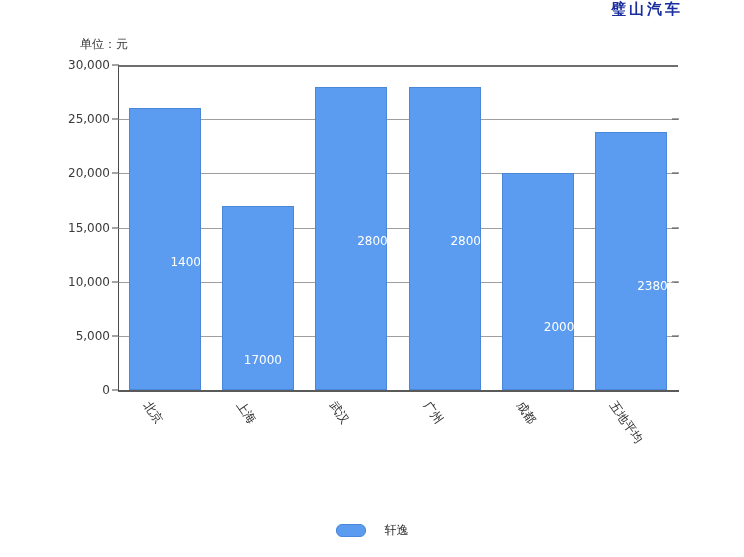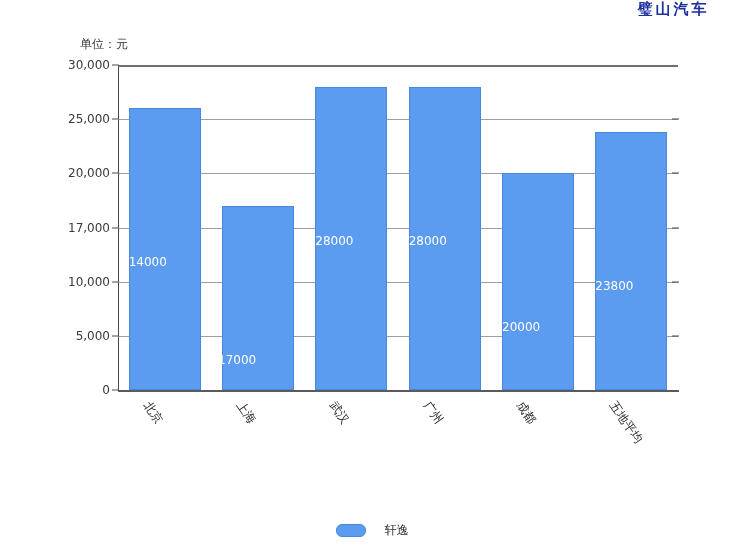--- a/index.html
+++ b/index.html
@@ -14,21 +14,20 @@
     overflow: hidden;
     position: relative;
   }
 
   
   #watermark {
     position: absolute;
     top: 2px;
     right: 8px;
     width: 128px;
-    text-align: center;
     line-height: 1;
     user-select: none;
   }
   #watermark .wm-cn {
     font-family: "DejaVu Sans", sans-serif;
     font-size: 15px;
     font-weight: bold;
     color: #1b2f9e;
     letter-spacing: 3px;
     display: block;
@@ -137,25 +136,26 @@
     position: absolute;
     bottom: 0;
     background: #5b9bf0;
     border: 1px solid #4a87d8;
     box-sizing: border-box;
   }
   .bar-value {
     position: absolute;
     left: 0;
     width: 100%;
-    text-align: left;
+    text-align: right;
     font-family: "DejaVu Sans", sans-serif;
     font-size: 12px;
     color: #ffffff;
     white-space: nowrap;
+    padding-left: 8px;
   }
 
   
   .x-label {
     position: absolute;
     top: 398px;
     font-family: "DejaVu Sans", sans-serif;
     font-size: 12px;
     color: #2b2b2b;
     white-space: nowrap;
@@ -197,21 +197,21 @@
 </div>
 
 <div id="chart-title">单位：元</div>
 
 <div id="y-axis-line"></div>
 <div id="x-axis-extent"></div>
 <div id="y-labels">
     <div class="y-tick-label" style="top: 390px;">0</div>
     <div class="y-tick-label" style="top: 335.833px;">5,000</div>
     <div class="y-tick-label" style="top: 281.667px;">10,000</div>
-    <div class="y-tick-label" style="top: 227.5px;">17,000</div>
+    <div class="y-tick-label" style="top: 227.5px;">15,000</div>
     <div class="y-tick-label" style="top: 173.333px;">20,000</div>
     <div class="y-tick-label" style="top: 119.167px;">25,000</div>
     <div class="y-tick-label" style="top: 65px;">30,000</div>
   </div>
 
 <div id="plot-area">
     <div class="gridline base-line" style="top: 325px;"></div>
     <div class="gridline" style="top: 270.833px;"></div>
     <div class="gridline" style="top: 216.667px;"></div>
     <div class="gridline" style="top: 162.5px;"></div>

